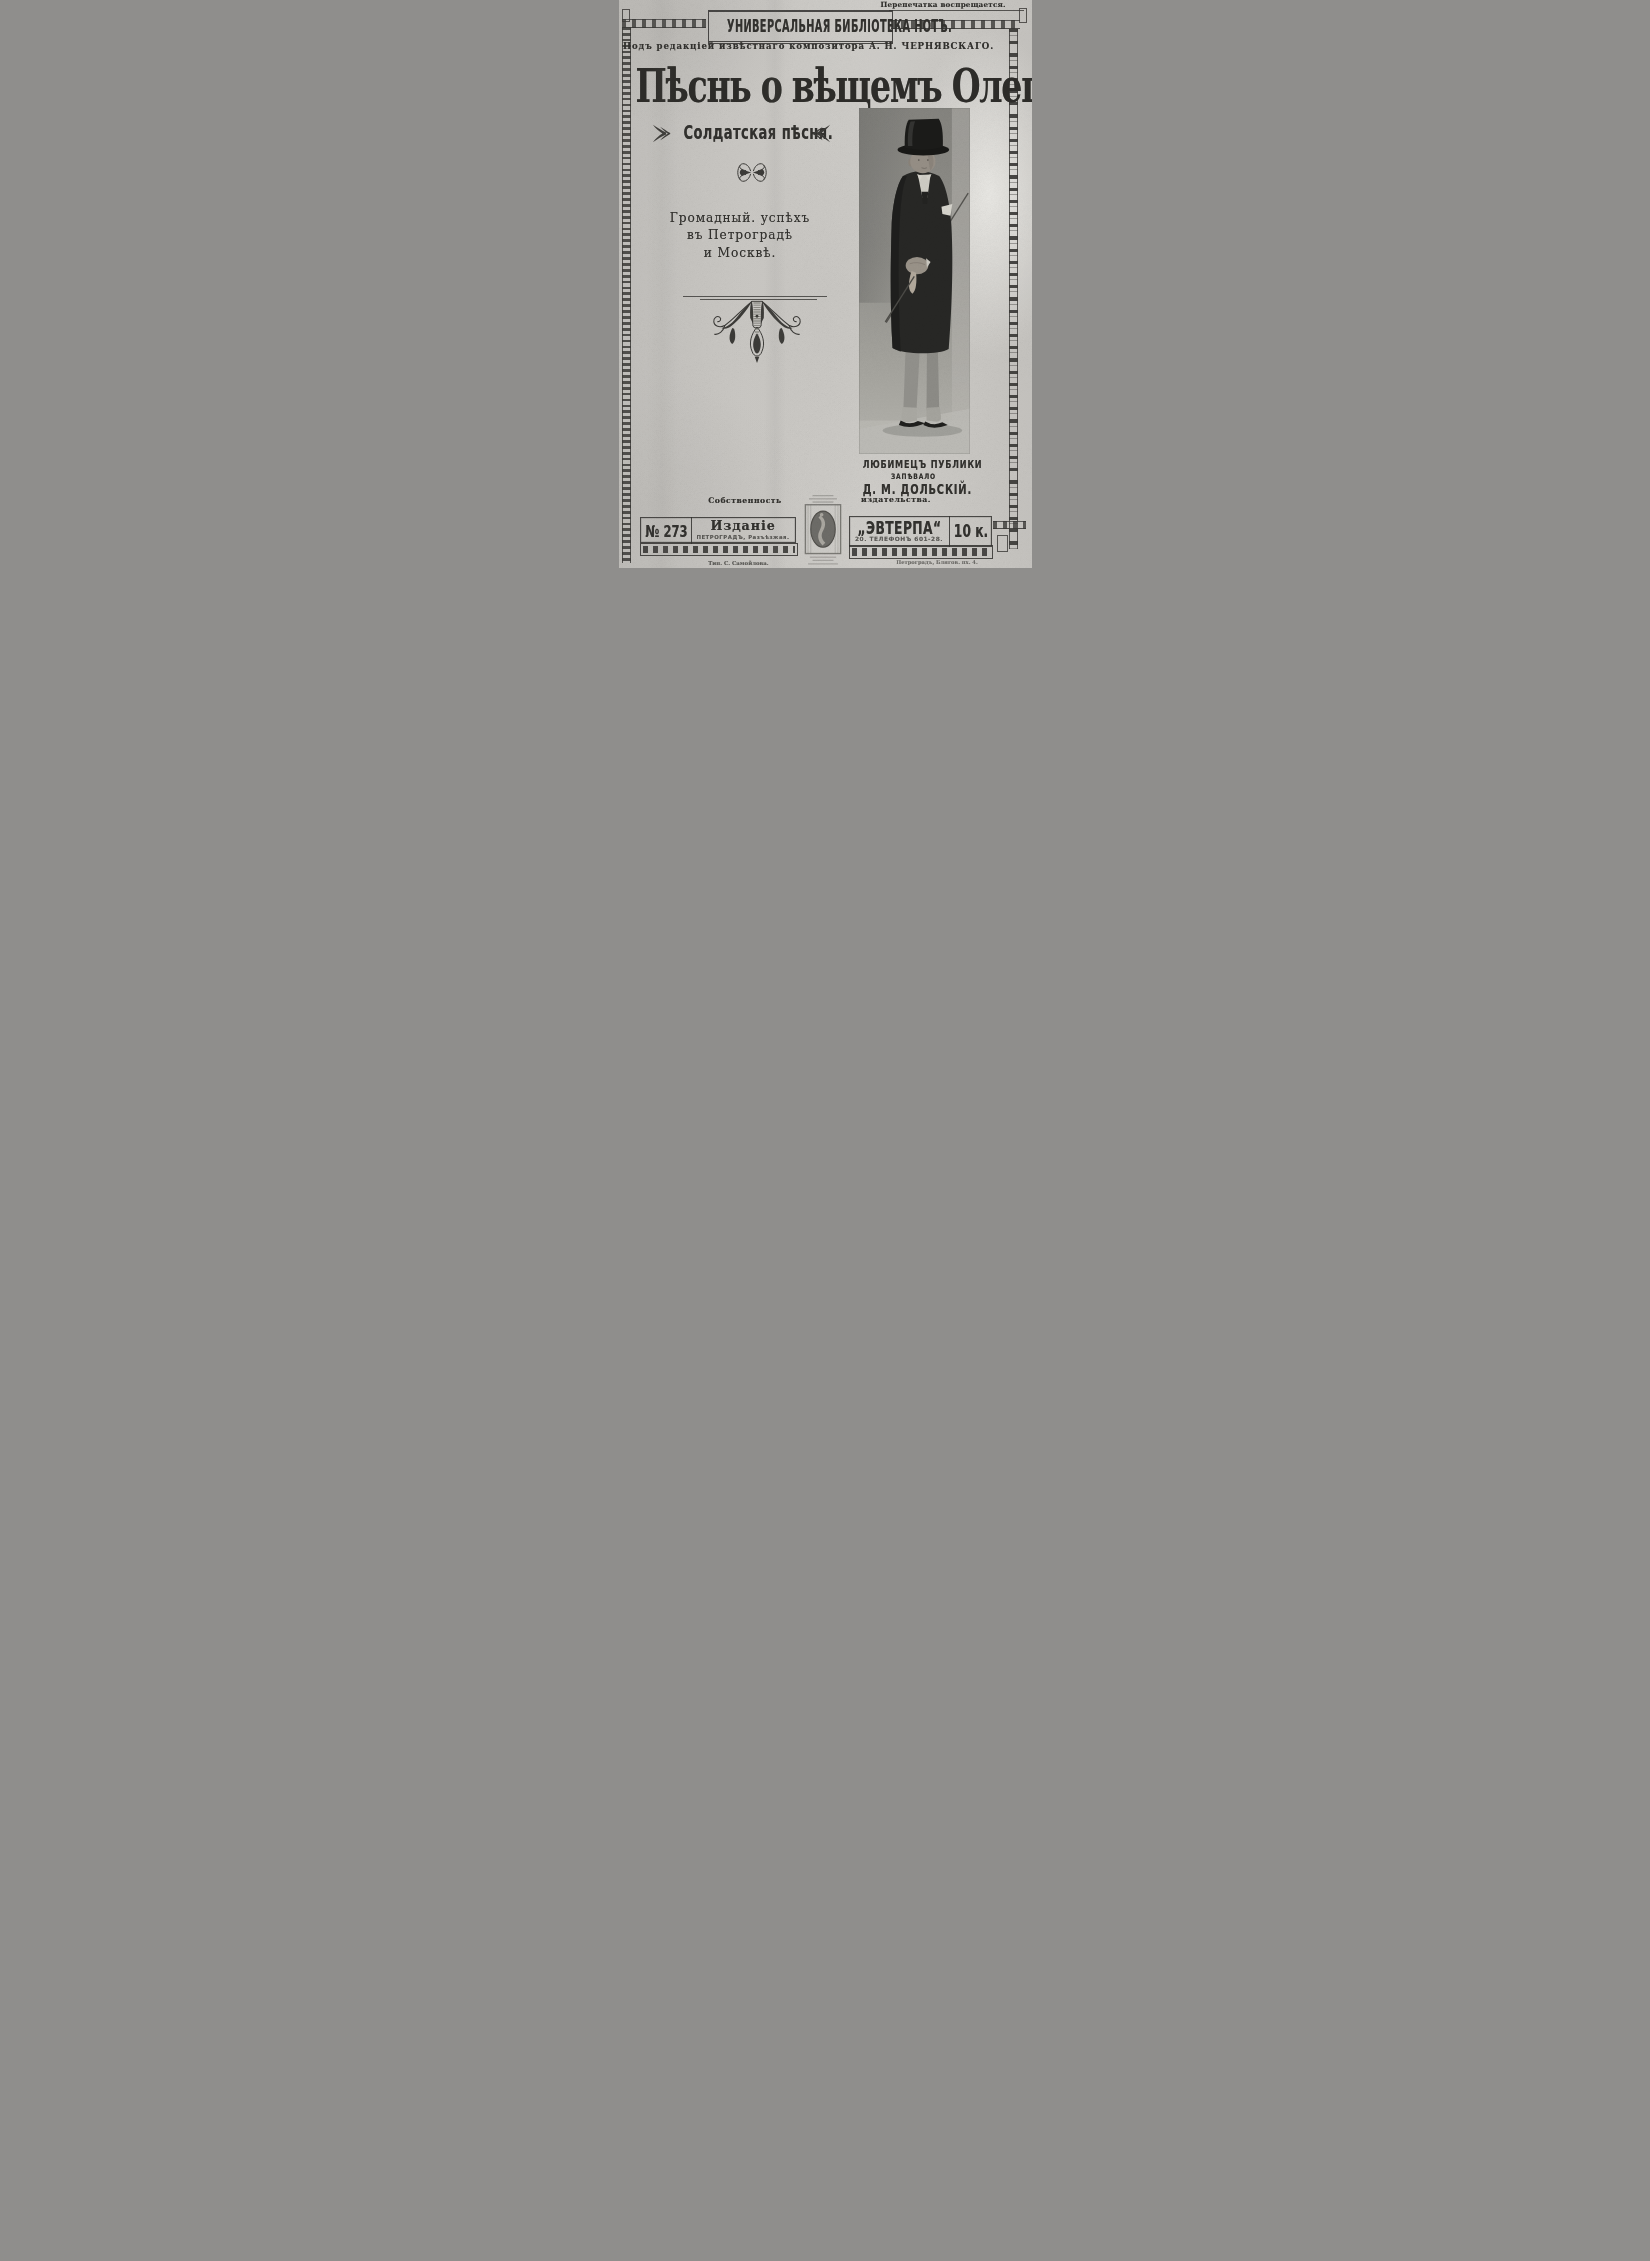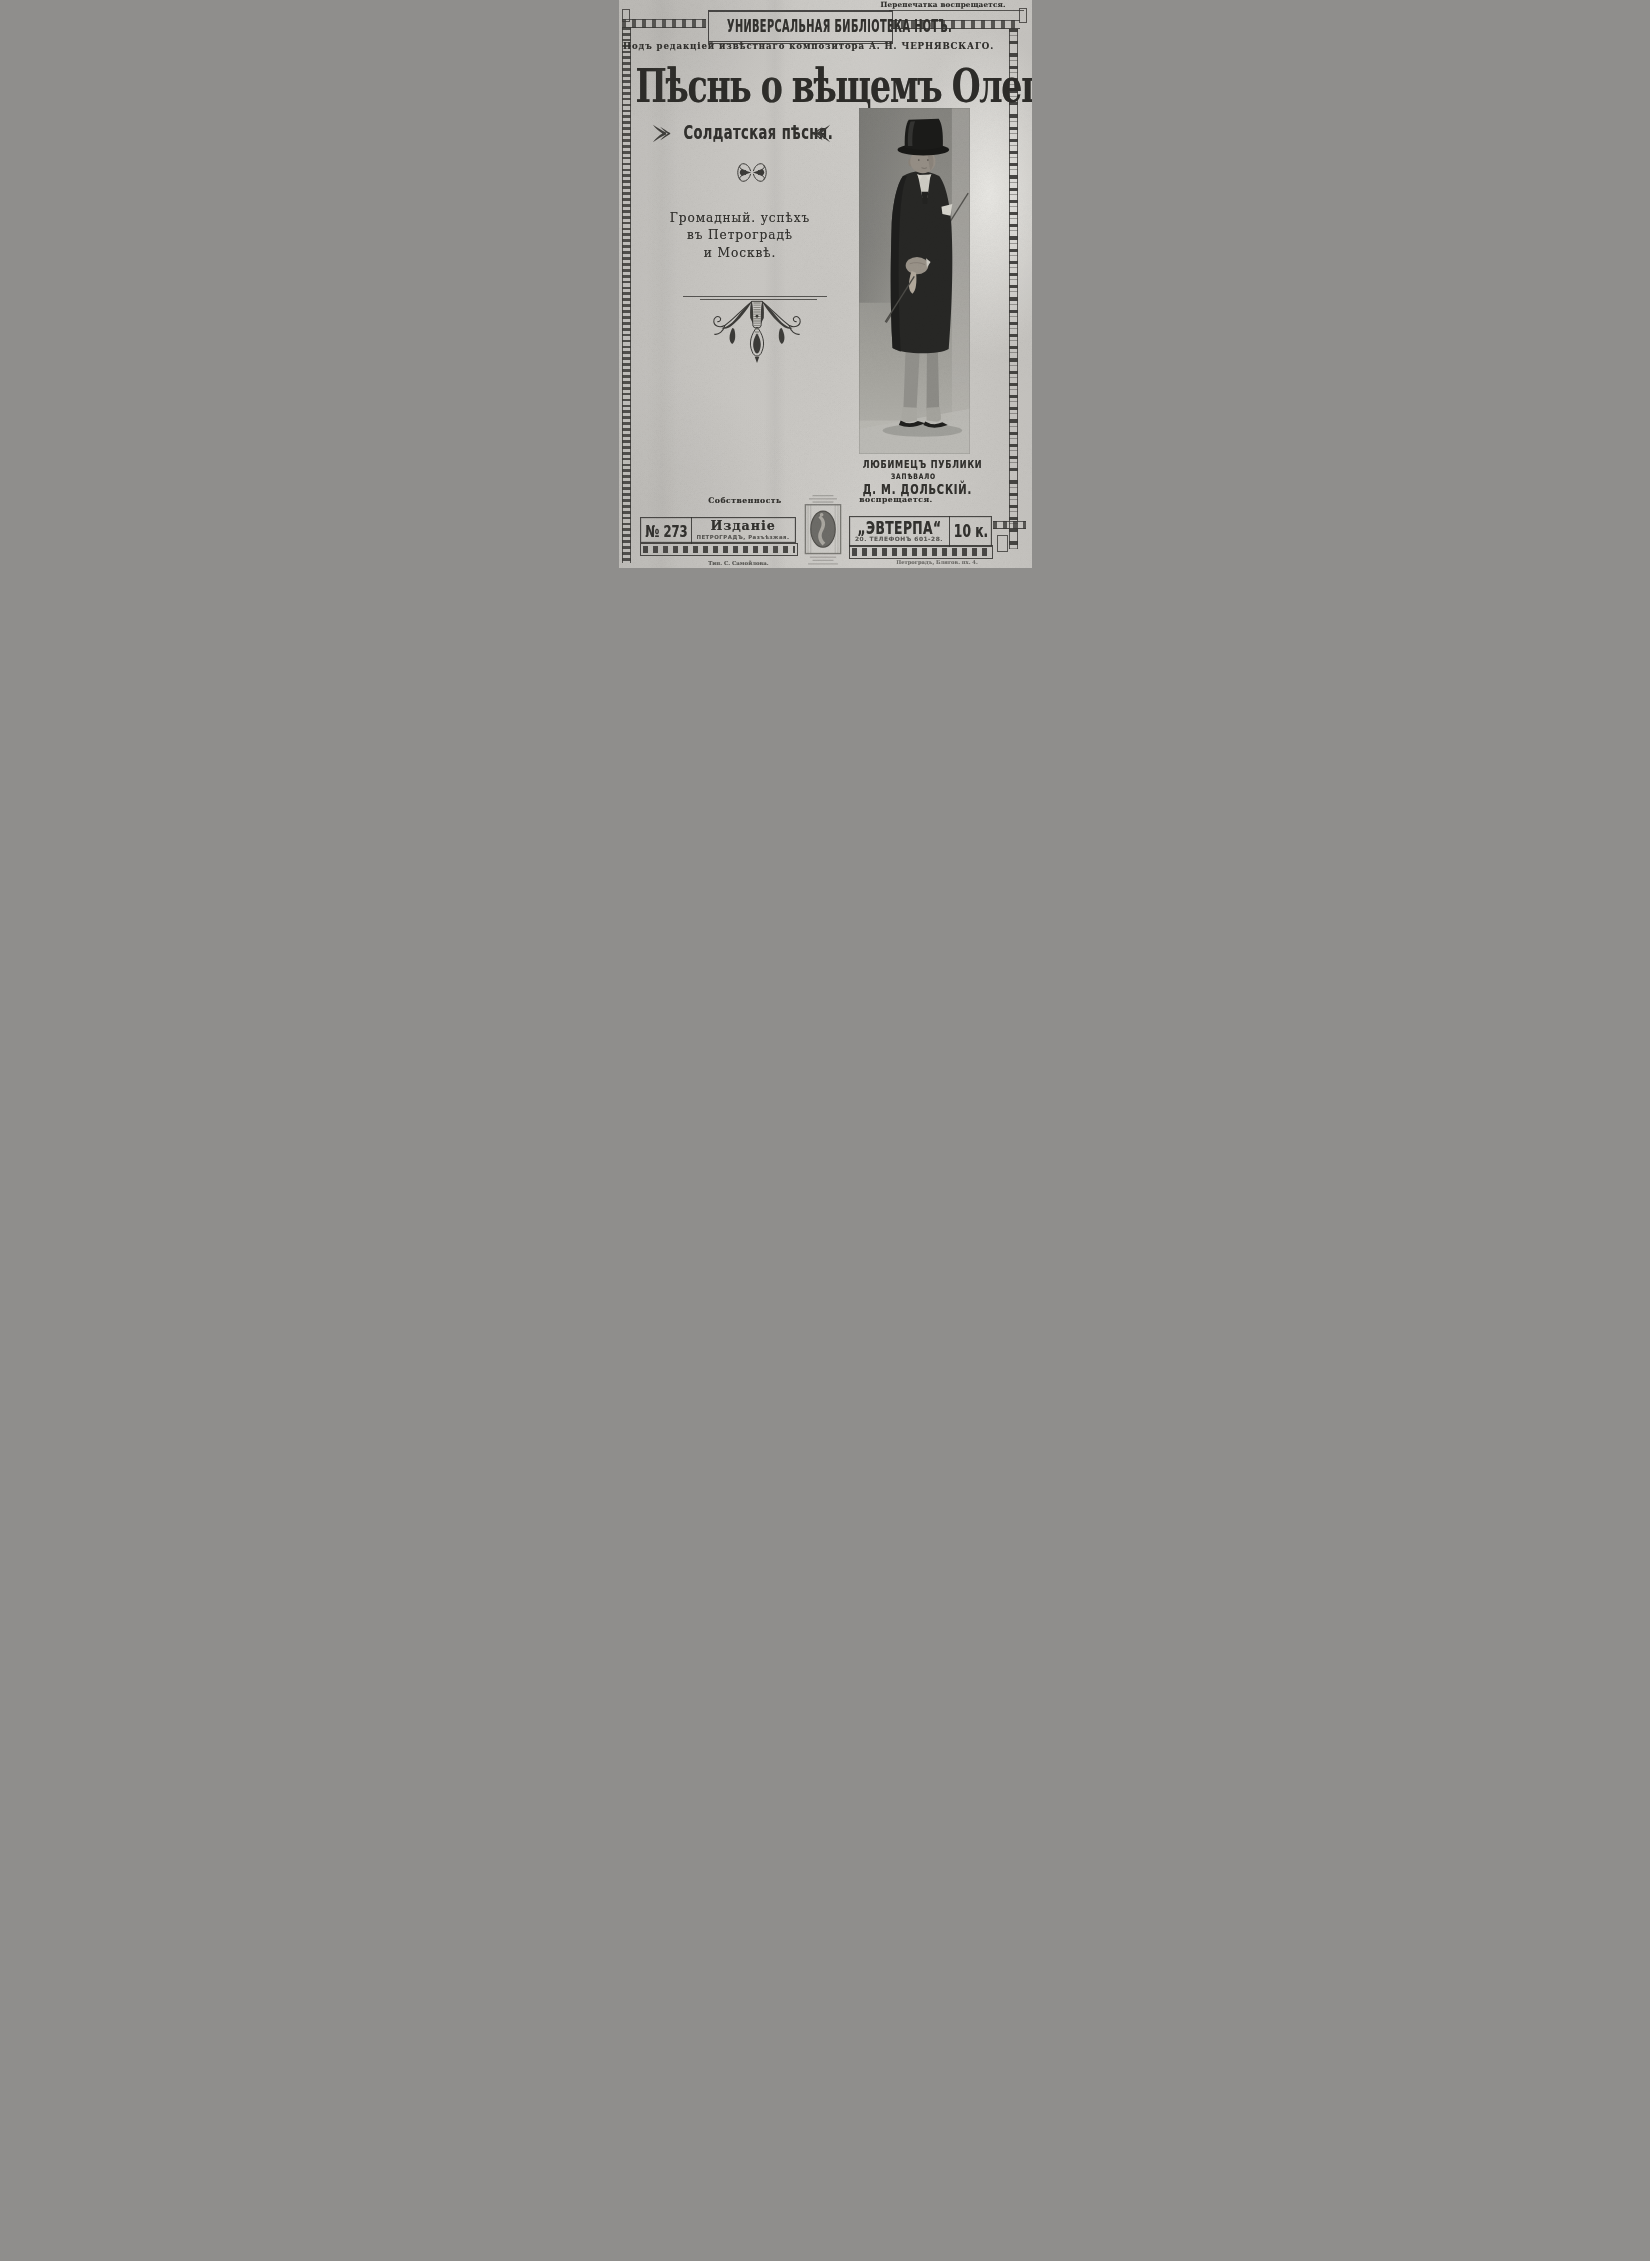--- a/index.html
+++ b/index.html
@@ -169,21 +169,21 @@
         <line x1="122" y1="372" x2="58" y2="472" stroke="#4c4b47" stroke-width="3"></line>
         <rect width="245" height="764" fill="none" stroke="#70706c" stroke-opacity=".35" stroke-width="3"></rect>
       </svg>
     </div>
 
     <div class="abs ink sans ctr nw" style="left:238px;top:458px;width:113px;font-size:9px;letter-spacing:0.9px;transform:scale(.9,1.25);transform-origin:top center;">ЛЮБИМЕЦЪ ПУБЛИКИ</div>
     <div class="abs ink sans ctr nw" style="left:238px;top:472px;width:113px;font-size:6.3px;letter-spacing:0.9px;transform:scale(.95,1.2);transform-origin:top center;">ЗАПѢВАЛО</div>
     <div class="abs ink sans ctr nw" style="left:238px;top:481px;width:113px;font-size:11px;letter-spacing:0.9px;transform:scale(.9,1.3);transform-origin:top center;">Д. М. ДОЛЬСКІЙ.</div>
 
     <div class="abs ink serif ctr nw" style="left:77px;top:496px;width:99px;font-size:7.7px;font-weight:bold;letter-spacing:0.5px;">Собственность</div>
-    <div class="abs ink serif ctr nw" style="left:228px;top:495px;width:99px;font-size:7.7px;font-weight:bold;letter-spacing:0.5px;">воспрещается.</div>
+    <div class="abs ink serif ctr nw" style="left:228px;top:495px;width:99px;font-size:7.7px;font-weight:bold;letter-spacing:0.5px;">издательства.</div>
 
     <div class="abs frame" style="left:21px;top:517px;width:154px;height:24.4px;"></div>
     <div class="abs vdiv" style="left:72px;top:517px;height:27px;"></div>
     <div class="abs ink sans ctr nw" style="left:22px;top:521px;width:51px;font-size:13.6px;transform:scale(.85,1.2);transform-origin:top center;">№ 273</div>
     <div class="abs ink serif ctr nw" style="left:74px;top:518px;width:101px;font-size:12.7px;font-weight:bold;letter-spacing:0.9px;">Изданіе</div>
     <div class="abs ink sans ctr nw blurry" style="left:74px;top:534px;width:101px;font-size:5.4px;letter-spacing:0.5px;">ПЕТРОГРАДЪ, Разъѣзжая.</div>
     <div class="abs bband" style="left:21px;top:543px;width:152px;height:7.2px;"></div>
 
     <span class="abs" style="left:180px;top:493px;filter:blur(0.2px);opacity:.85;">
       <svg width="48" height="75" viewBox="0 0 106 166">

